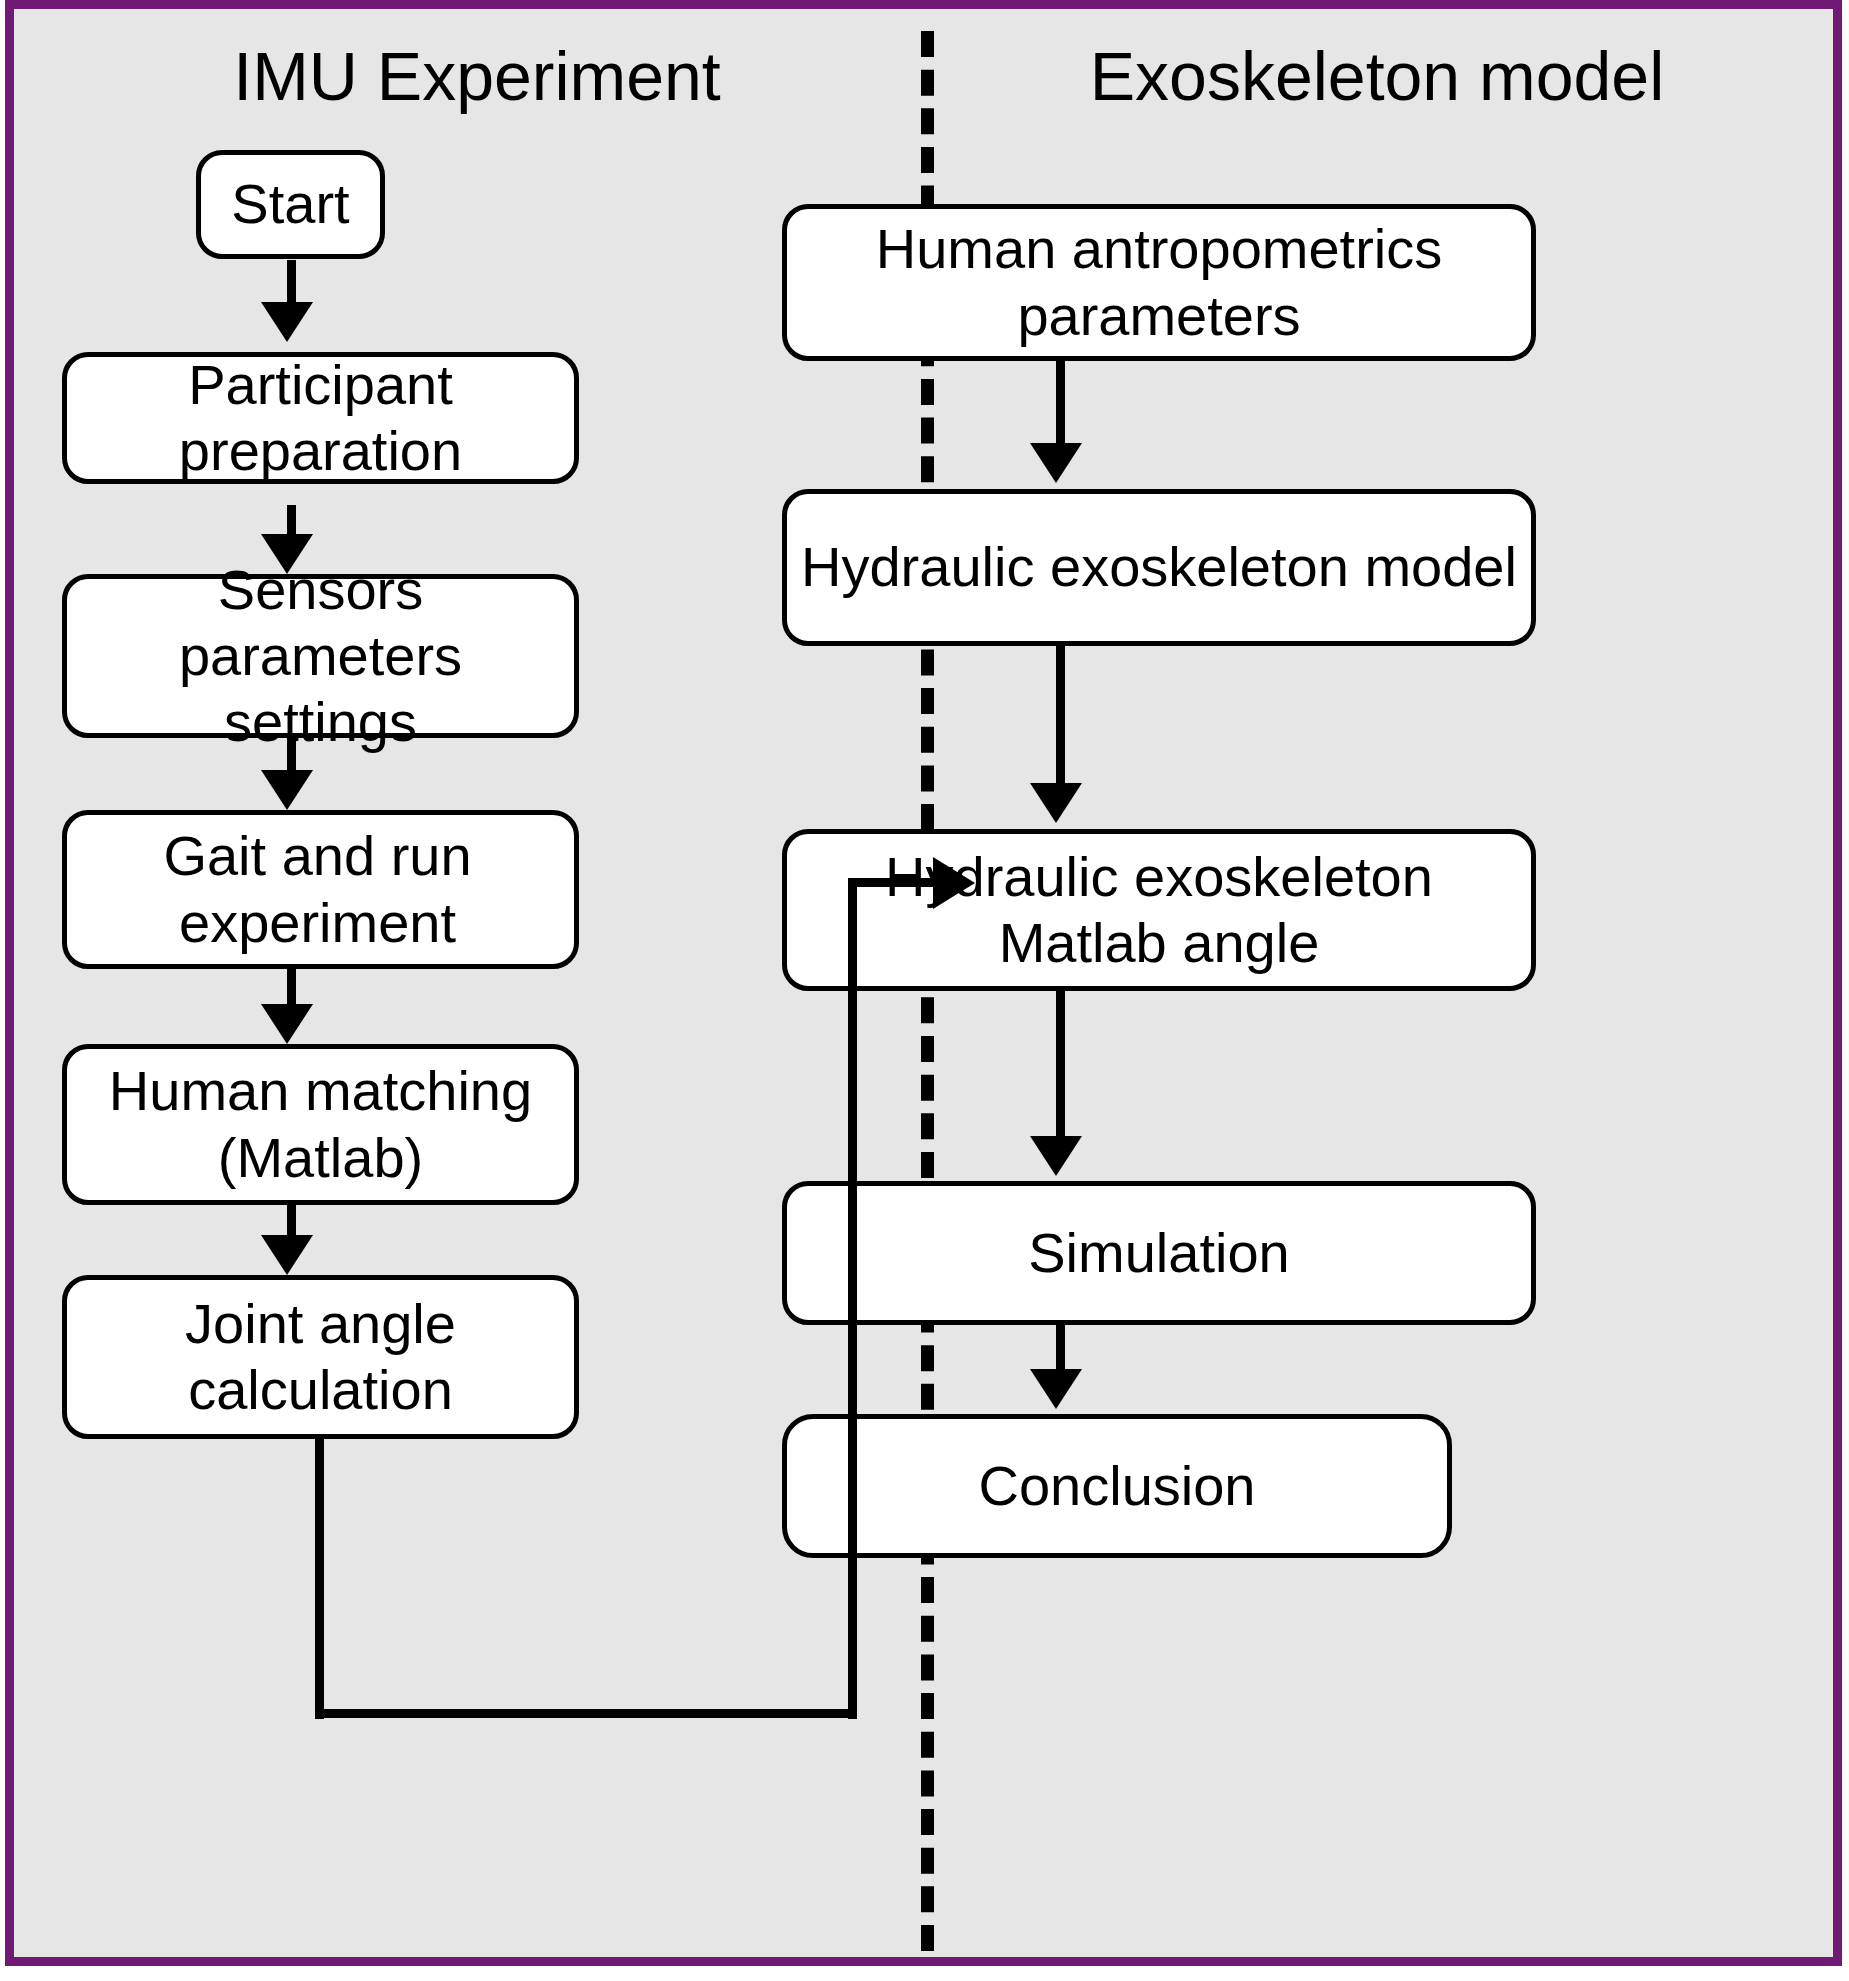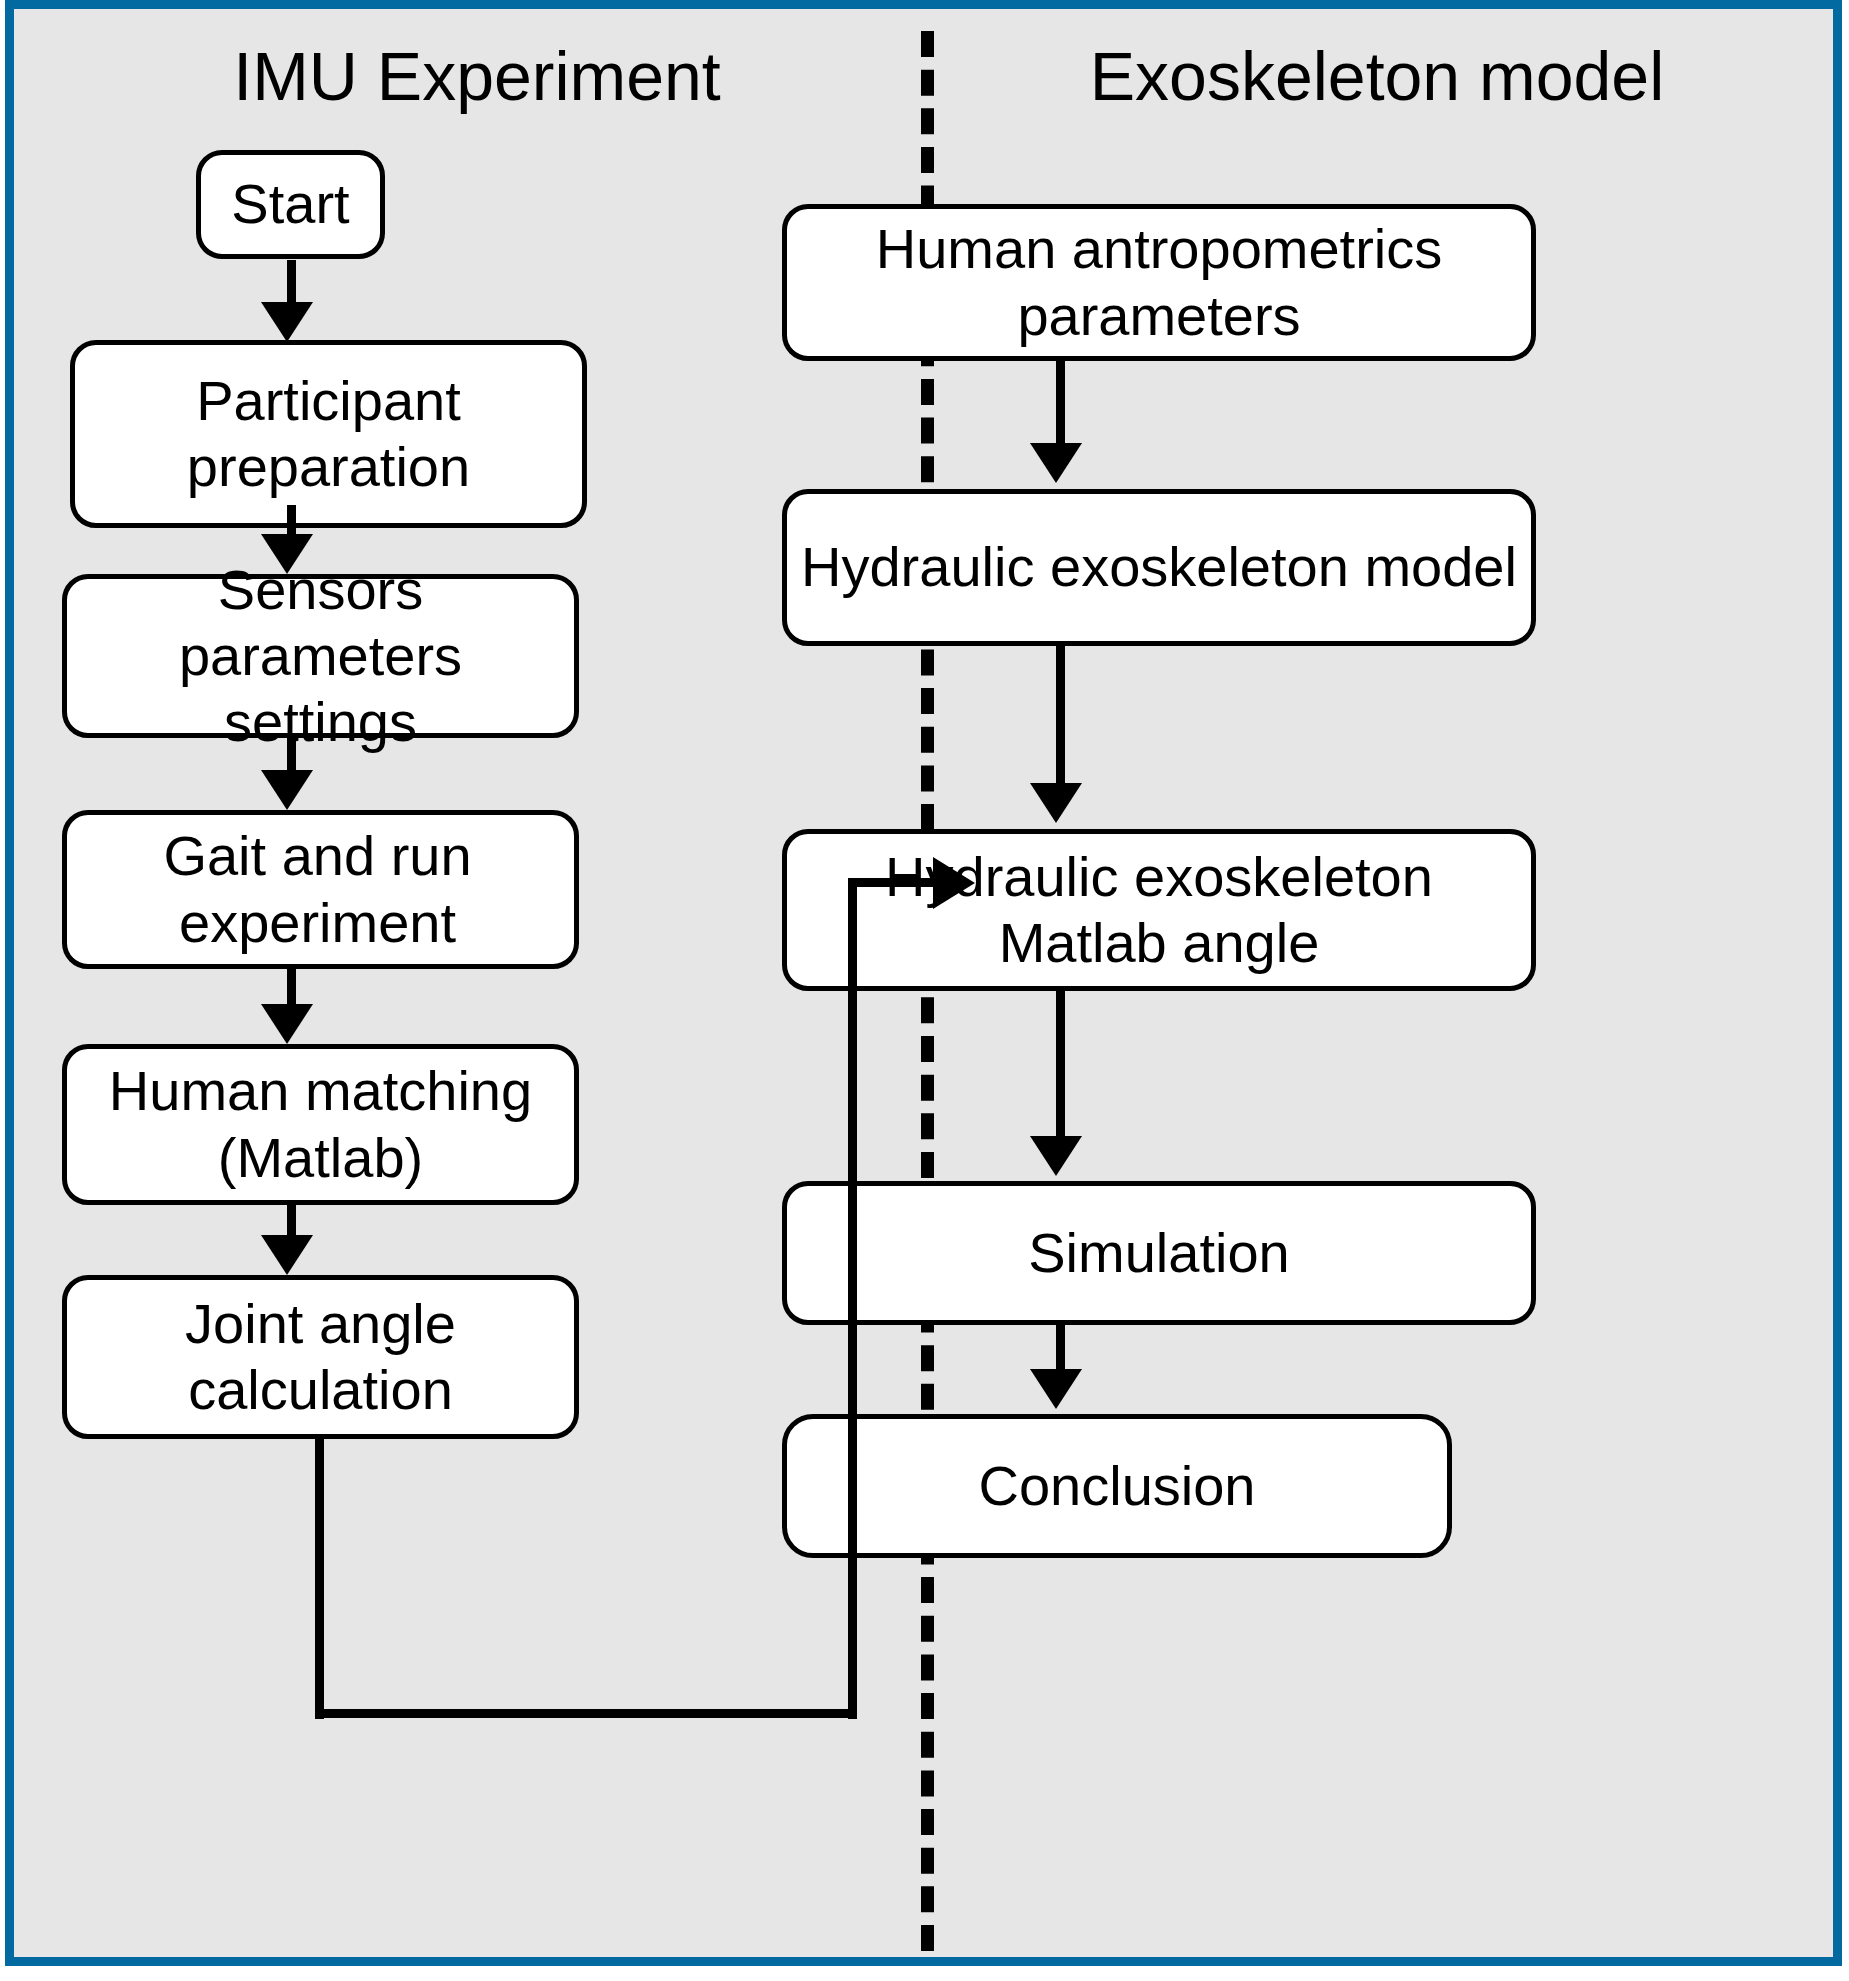--- a/index.html
+++ b/index.html
@@ -15,21 +15,21 @@
     font-family: "Liberation Sans", sans-serif;
     overflow: hidden;
   }
   
   #frame {
     position: absolute;
     left: 5px;
     top: 0px;
     width: 1837px;
     height: 1966px;
-    border: 9px solid #0369a1;
+    border: 9px solid #701a75;
     background: #e6e6e6;
     box-sizing: border-box;
   }
   
   .col-title {
     position: absolute;
     font-size: 68px;
     line-height: 1.05;
     color: #000000;
     text-align: center;
@@ -101,21 +101,21 @@
     <div class="col-title" id="title-left">IMU Experiment</div>
 
     <div class="col-title" id="title-right">Exoskeleton model</div>
 
     <div id="divider"></div>
 
     <div class="node" style="left:182px; top:141px; width:189px; height:109px;">
       <span class="label">Start</span>
     </div>
 
-    <div class="node" style="left:48px; top:331px; width:517px; height:188px;margin-left:8px;">
+    <div class="node" style="left:48px; top:343px; width:517px; height:132px;">
       <span class="label">Participant preparation</span>
     </div>
 
     <div class="node" style="left:48px; top:565px; width:517px; height:164px;">
       <span class="label">Sensors parameters settings</span>
     </div>
 
     <div class="node" style="left:48px; top:801px; width:517px; height:159px;padding-left:8px;">
       <span class="label">Gait and run experiment</span>
     </div>

